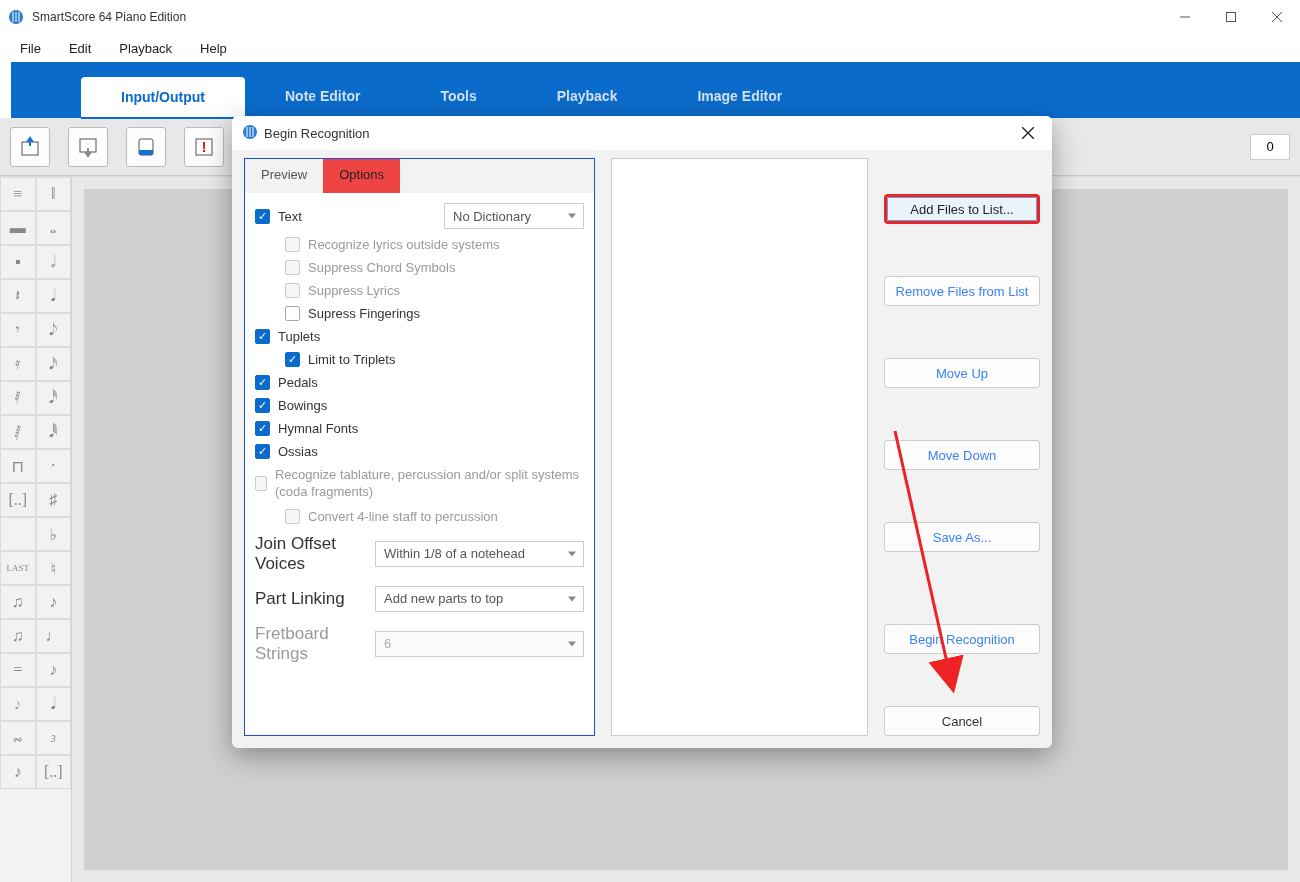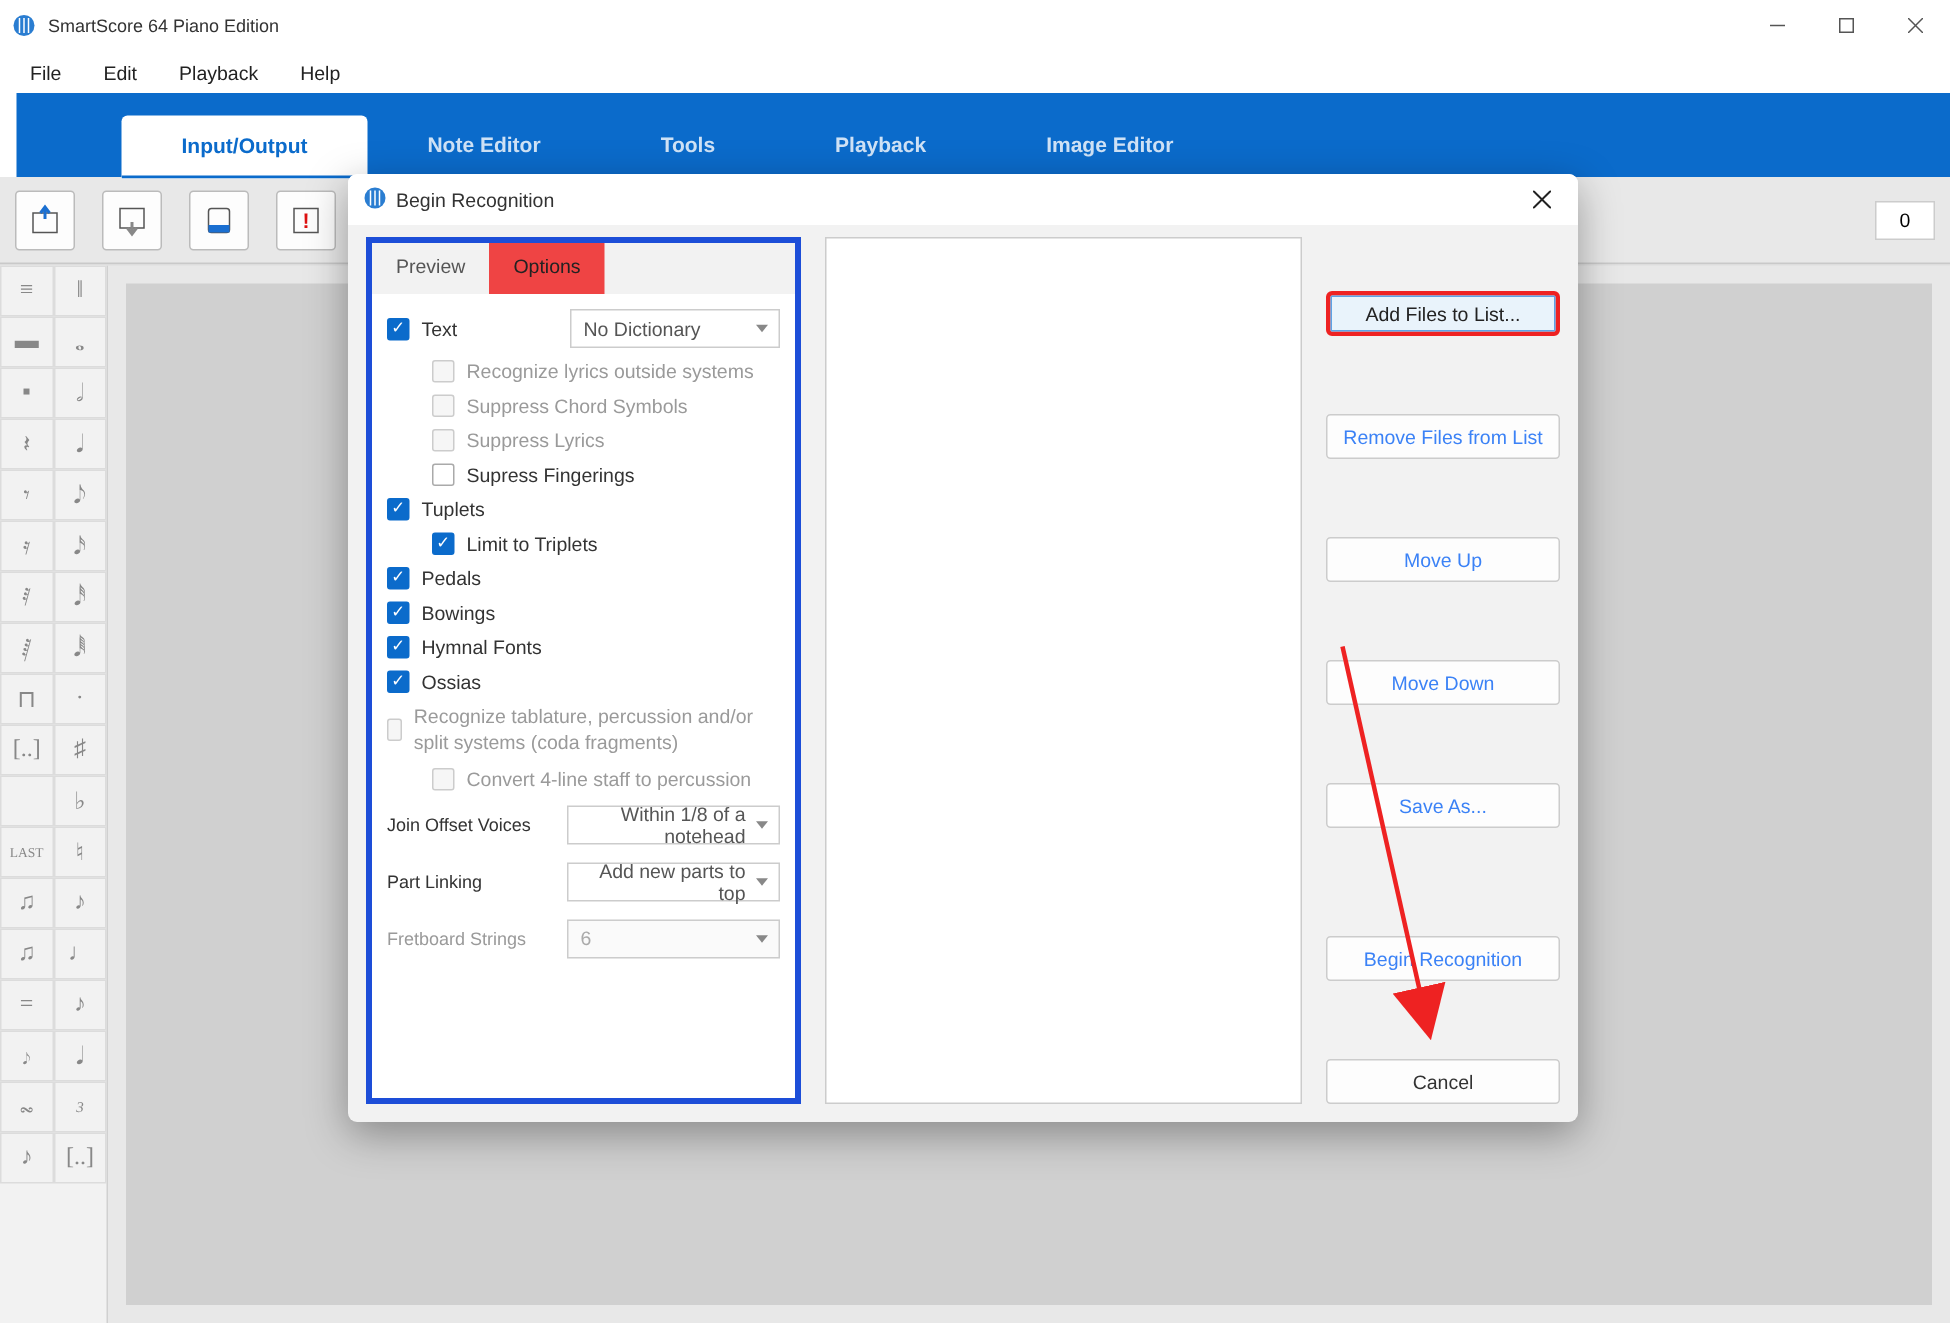--- a/index.html
+++ b/index.html
@@ -34,39 +34,39 @@
 .leftpalette .row { display: flex; height: 34px; }
 .leftpalette .cell { flex: 1; border: 1px solid #dcdcdc; display:flex; align-items:center; justify-content:center; color:#888; font-family: serif; font-size:16px;}
 .canvas { flex: 1; background: #d0d0d0; margin: 12px 12px 12px 12px;}
 
 
 .dialog-shadow { position: absolute; left: 232px; top: 116px; width: 820px; height: 632px; background: #f2f2f2; border-radius: 6px; box-shadow: 0 8px 28px rgba(0,0,0,.35); }
 .dialog-title { height: 34px; display:flex; align-items:center; padding:0 10px; background:#fff; border-top-left-radius:6px; border-top-right-radius:6px;}
 .dialog-title .t { font-size: 13px; color: #333; flex:1; margin-left:6px;}
 .dialog-title .closebtn { width:28px; height:28px; display:flex; align-items:center; justify-content:center;}
 .dialog-body { display:flex; padding: 8px 12px 12px 12px; gap: 16px; height: calc(100% - 34px);}
-.options-panel { width: 290px; background:#fff; border:4px solid #1d4ed8; display:flex; flex-direction:column; }
+.options-panel { width: 351px; background:#fff; border:1px solid #1d4ed8; display:flex; flex-direction:column; }
 .tabs { display:flex; height: 34px; background:#f2f2f2;}
 .tabs .t { padding: 8px 16px; font-size:13px; color:#555;}
 .tabs .t.active { background:#ef4444; border-top:0; color:#222;}
 .opts-inner { padding: 6px 10px 10px 10px; overflow:auto; flex:1;}
 .opt-row { display:flex; align-items:center; gap:8px; padding: 4px 0;}
 .opt-row.indent { padding-left: 30px; }
 .opt-row.indent2 { padding-left: 30px; }
 .chk { width:15px; height:15px; border:1px solid #aaa; border-radius:2px; display:inline-flex; align-items:center; justify-content:center; background:#fff;}
 .chk.checked { background:#0b6bcb; border-color:#0b6bcb;}
 .chk.checked::after { content:"✓"; color:#fff; font-size:11px; line-height:1;}
 .chk.disabled { border-color:#ccc; background:#f6f6f6;}
 .opt-label { font-size: 13px; color: #333; }
 .opt-label.disabled { color:#9a9a9a;}
 .select { height:26px; border:1px solid #ccc; background:#fff; padding: 0 22px 0 8px; font-size:13px; color:#555; position:relative; min-width: 140px; display:flex; align-items:center;text-align:right;}
 .select::after { content:""; position:absolute; right:7px; top:50%; width:0; height:0; border-left:4px solid transparent; border-right:4px solid transparent; border-top:5px solid #888; transform:translateY(-50%);}
 .select.disabled { color:#aaa; background:#fafafa;}
 .form-row { display:flex; align-items:center; gap:10px; padding: 6px 0;}
-.form-label { width: 110px; color:#333; font-size:12px;}
+.form-label { width: 110px; color:#333; font-size:17px;}
 .form-label.disabled { color:#9a9a9a;}
 
 .preview-panel { flex:1; background:#fff; border:1px solid #ccc; }
 
 .side-buttons { width: 156px; display:flex; flex-direction:column; gap: 16px; }
 .btn { height: 30px; background:#fdfdfd; border:1px solid #ccc; border-radius:3px; font-size:13px; color:#333; display:flex; align-items:center; justify-content:center;margin-top:36px;}
 .btn.highlight { border: 3px solid #e22; background:#e9f3fb; border-radius:4px; outline: 1px solid #5da3e6; outline-offset:-4px; color:#222;}
 .btn.disabled { color:#3b82f6;text-align:right; }
 .side-buttons .flex { flex:1; }
 

